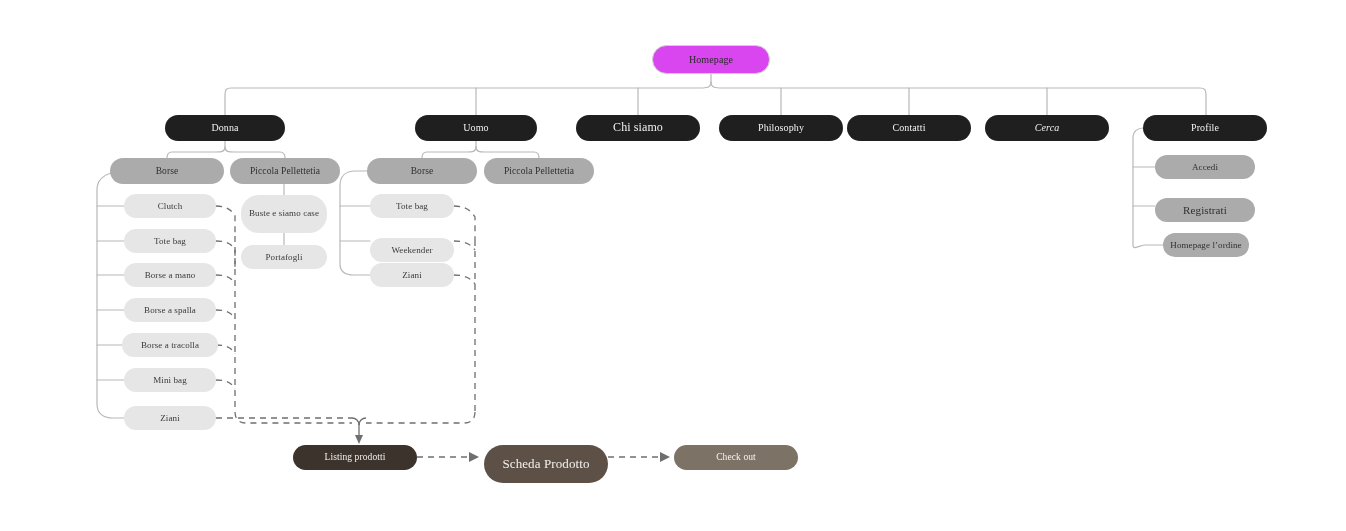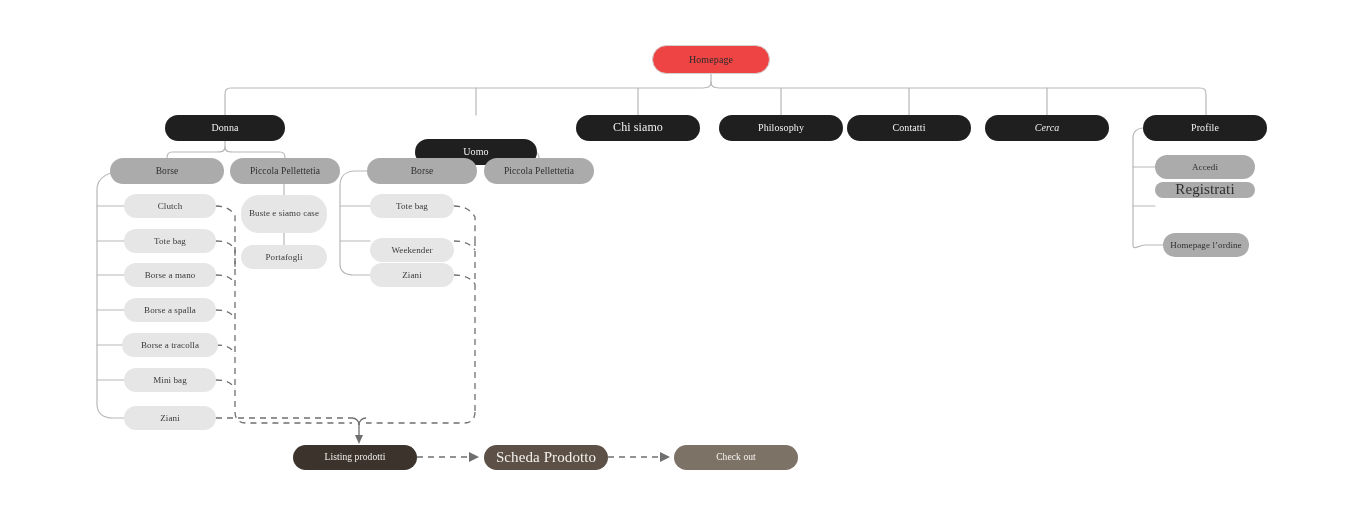--- a/index.html
+++ b/index.html
@@ -35,21 +35,21 @@
     border-radius: 999px;
     line-height: 1.15;
     letter-spacing: 0.1px;
     z-index: 2;
   }
   .node.two-line {
     border-radius: 18px;
     line-height: 1.25;
   }
   .n-root {
-    background: #ef4444;
+    background: #d946ef;
     border: 1px solid #d2d2d2;
     color: #2b2b2b;
   }
   .n-dark {
     background: #1f1f1f;
     color: #f2f2f2;
   }
   .n-mid {
     background: #ababab;
     color: #2f2f2f;
@@ -153,21 +153,21 @@
     </g>
   </svg>
 
   <div class="node n-root" style="left:652px;top:45px;width:118px;height:29px;font-size:10px;">
     <span>Homepage</span>
   </div>
 
   <div class="node n-dark" style="left:165px;top:115px;width:120px;height:26px;font-size:10px;">
     <span>Donna</span>
   </div>
-  <div class="node n-dark" style="left:415px;top:115px;width:122px;height:26px;font-size:10px;margin-top:24px;">
+  <div class="node n-dark" style="left:415px;top:115px;width:122px;height:26px;font-size:10px;">
     <span>Uomo</span>
   </div>
   <div class="node n-dark" style="left:576px;top:115px;width:124px;height:26px;font-size:12px;">
     <span>Chi siamo</span>
   </div>
   <div class="node n-dark" style="left:719px;top:115px;width:124px;height:26px;font-size:10px;">
     <span>Philosophy</span>
   </div>
   <div class="node n-dark" style="left:847px;top:115px;width:124px;height:26px;font-size:10px;">
     <span>Contatti</span>
@@ -188,21 +188,21 @@
   <div class="node n-mid" style="left:367px;top:158px;width:110px;height:26px;font-size:9.5px;">
     <span>Borse</span>
   </div>
   <div class="node n-mid" style="left:484px;top:158px;width:110px;height:26px;font-size:9.5px;">
     <span>Piccola Pellettetia</span>
   </div>
 
   <div class="node n-mid" style="left:1155px;top:155px;width:100px;height:24px;font-size:9px;">
     <span>Accedi</span>
   </div>
-  <div class="node n-mid" style="left:1155px;top:182px;width:100px;height:16px;font-size:15px;">
+  <div class="node n-mid" style="left:1155px;top:198px;width:100px;height:24px;font-size:11px;">
     <span>Registrati</span>
   </div>
   <div class="node n-mid" style="left:1163px;top:233px;width:86px;height:24px;font-size:9px;">
     <span>Homepage l’ordine</span>
   </div>
 
   <div class="node n-light" style="left:124px;top:194px;width:92px;height:24px;font-size:9px;">
     <span>Clutch</span>
   </div>
   <div class="node n-light" style="left:124px;top:229px;width:92px;height:24px;font-size:9px;">
@@ -237,20 +237,20 @@
   <div class="node n-light" style="left:370px;top:238px;width:84px;height:24px;font-size:9px;">
     <span>Weekender</span>
   </div>
   <div class="node n-light" style="left:370px;top:263px;width:84px;height:24px;font-size:9px;">
     <span>Ziani</span>
   </div>
 
   <div class="node n-brown-dark" style="left:293px;top:445px;width:124px;height:25px;font-size:9.5px;">
     <span>Listing prodotti</span>
   </div>
-  <div class="node n-brown-mid" style="left:484px;top:445px;width:124px;height:25px;font-size:15px;">
+  <div class="node n-brown-mid" style="left:484px;top:445px;width:124px;height:38px;font-size:13px;">
     <span>Scheda Prodotto</span>
   </div>
   <div class="node n-brown-light" style="left:674px;top:445px;width:124px;height:25px;font-size:9.5px;">
     <span>Check out</span>
   </div>
 
 </div>
 
 </body></html>

